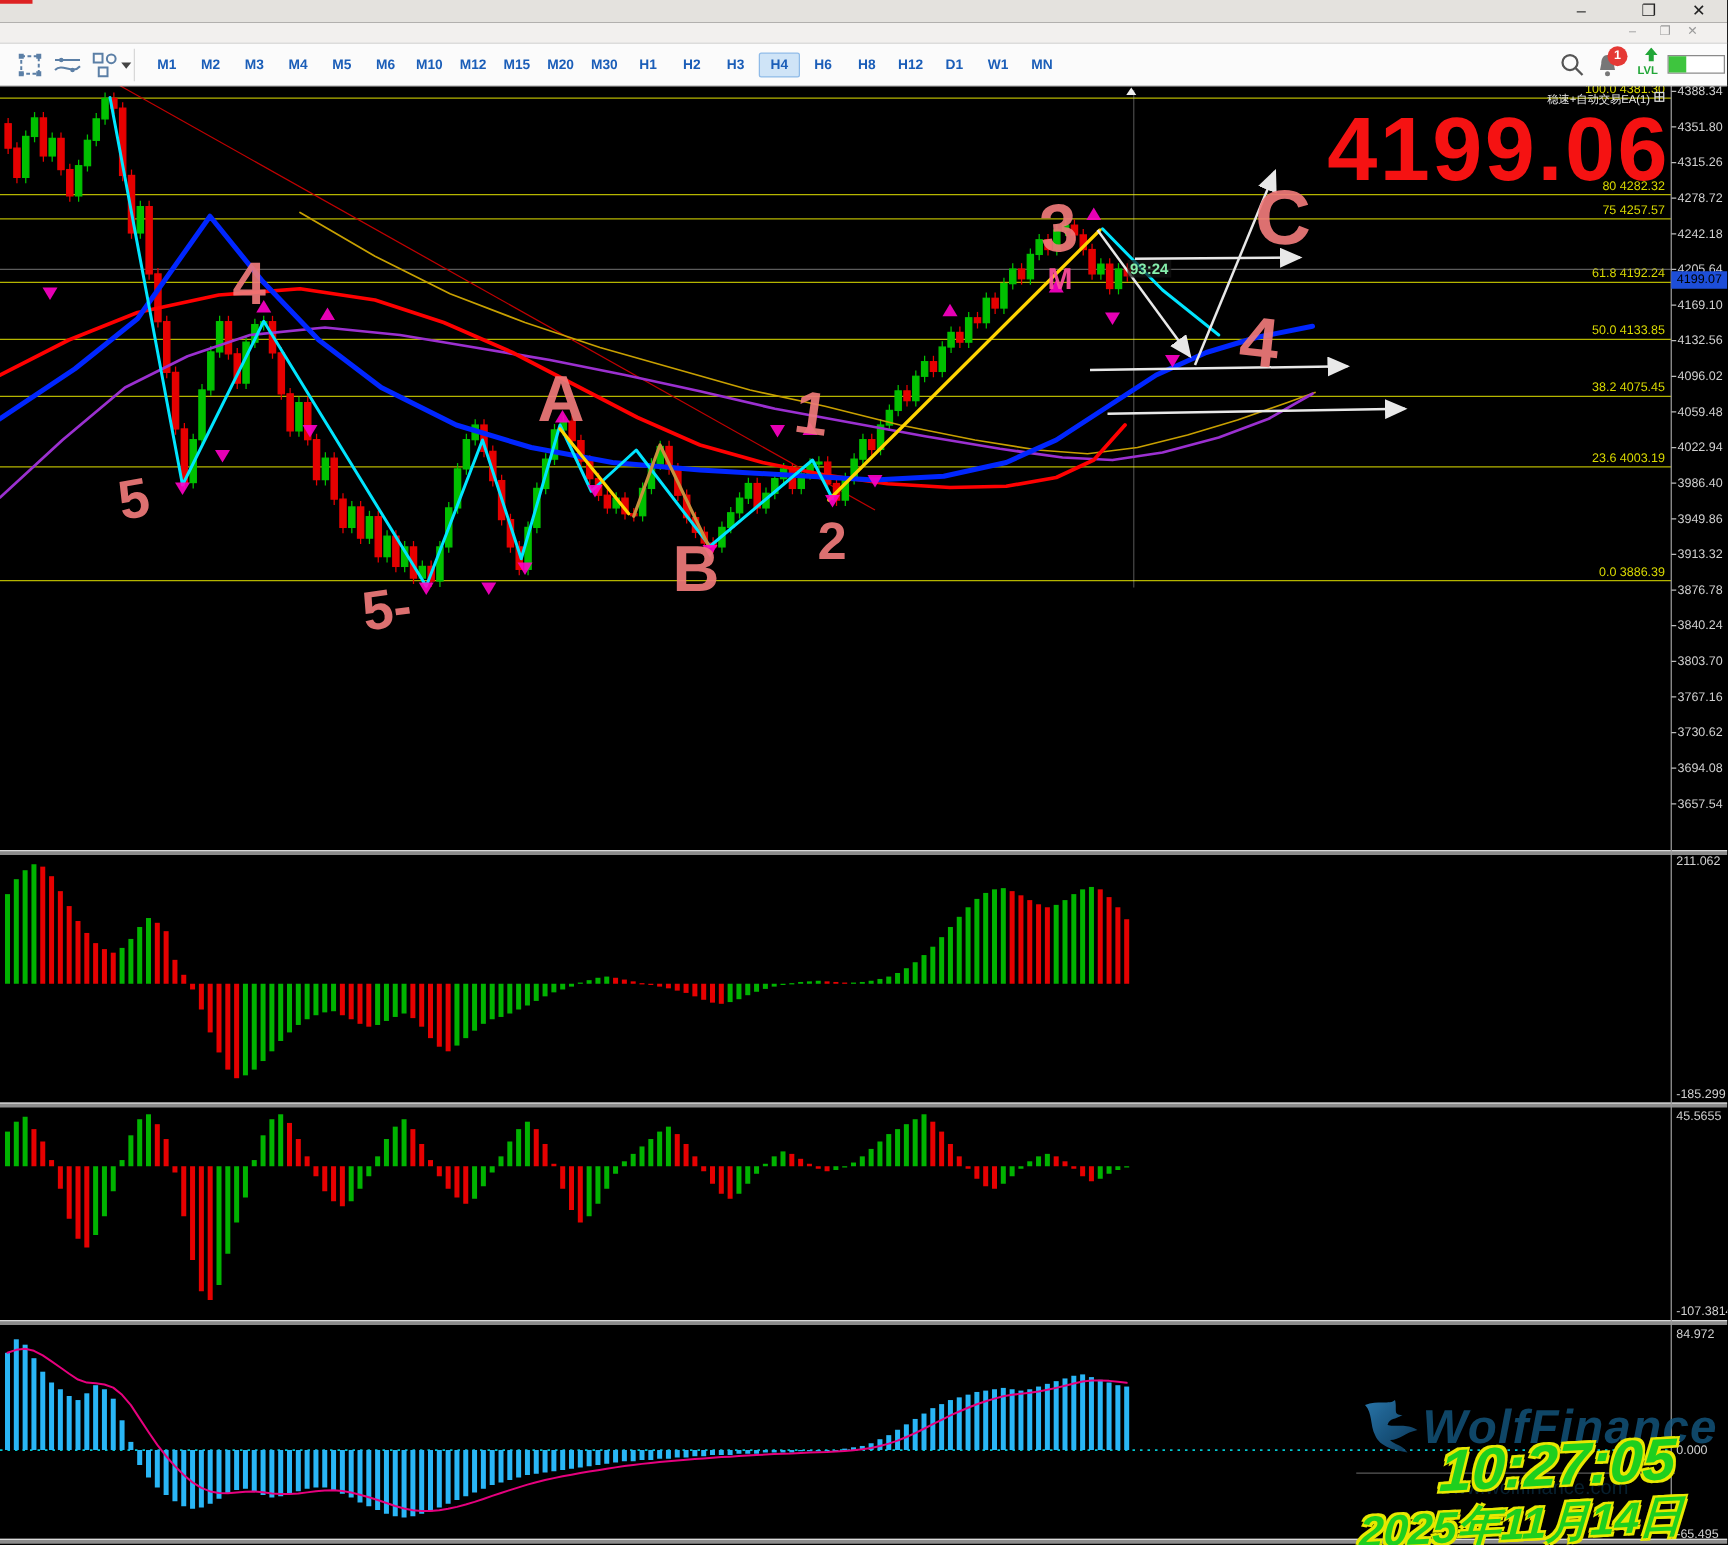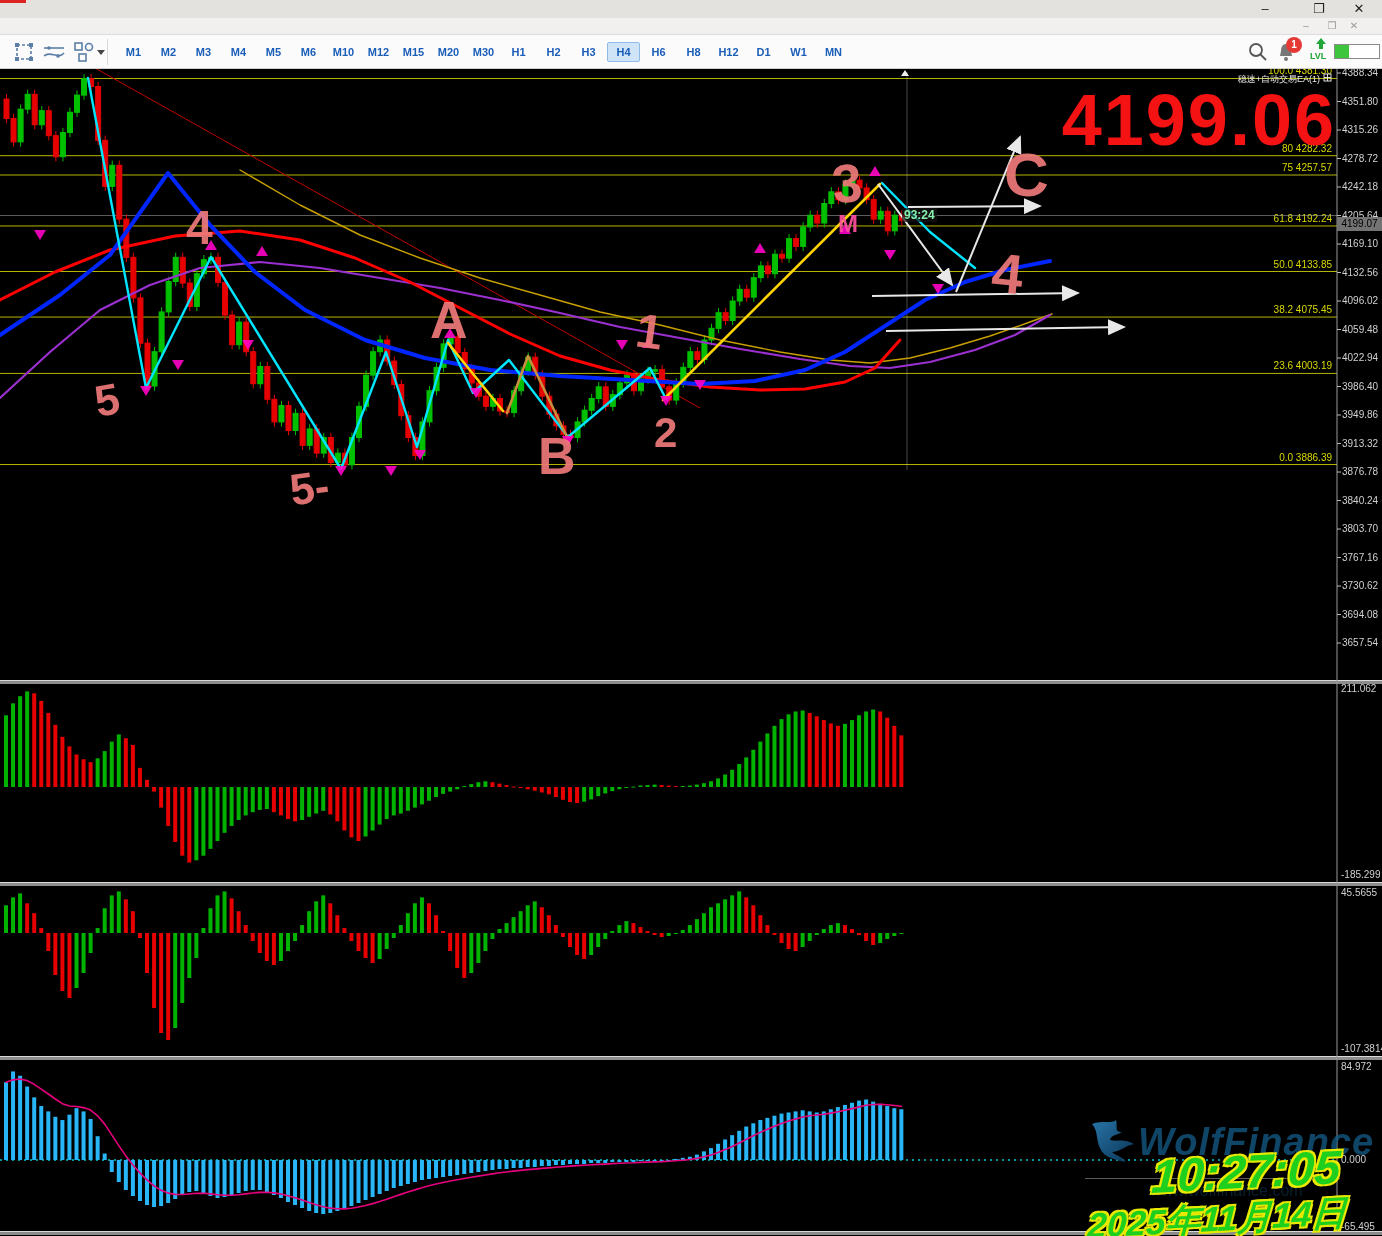--- a/index.html
+++ b/index.html
@@ -19,21 +19,21 @@
   .tf{min-width:27px;padding:3px 2px;margin:0 1px;text-align:center;color:#1b5eb8;font-size:11px;
       font-weight:bold;border:1px solid transparent;border-radius:2px;}
   .tf.active{background:#cfe4f7;border-color:#8fbbe8;}
   
   #bigprice{position:absolute;right:46px;top:84px;color:#f51212;font-size:72px;font-weight:bold;
             letter-spacing:2px;line-height:1;}
   #symlabel{position:absolute;right:62px;top:73px;color:#e8e8e8;font-size:9px;text-align:center;}
   .anno{position:absolute;color:#ef7a7a;font-weight:bold;line-height:1;opacity:.92;}
   #countdown{position:absolute;left:902px;top:208px;color:#86efac;font-size:12px;font-weight:bold;
              background:rgba(20,20,20,.7);padding:0 2px;}
-  #pricetag{position:absolute;left:1337px;top:217px;width:45px;height:14px;background:#737373;color:#000;
+  #pricetag{position:absolute;left:1337px;top:217px;width:45px;height:14px;background:#1d4ed8;color:#000;
             font-size:10px;line-height:14px;text-align:center;}
   #wm{position:absolute;left:1088px;top:1118px;display:flex;align-items:flex-end;opacity:.92;}
   #wmtext{color:#155a84;font-size:38px;font-weight:bold;font-style:italic;letter-spacing:1px;opacity:.85;}
   #wmurl{position:absolute;left:1150px;top:1182px;color:#155a84;font-size:16px;opacity:.35;}
   #wmline{position:absolute;left:1085px;top:1178px;width:255px;height:1px;background:#6f6f6f;opacity:.8;}
   .clock{position:absolute;font-weight:bold;font-style:italic;color:#1ecf1e;
          transform:skewX(-6deg) rotate(-3deg);
          text-shadow:-2px -2px 0 #e8e800,2px -2px 0 #e8e800,-2px 2px 0 #e8e800,2px 2px 0 #e8e800,0 0 2px #e8e800;}
   #clocktime{right:42px;top:1144px;font-size:47px;}
   #clockdate{right:36px;top:1196px;font-size:35px;}

